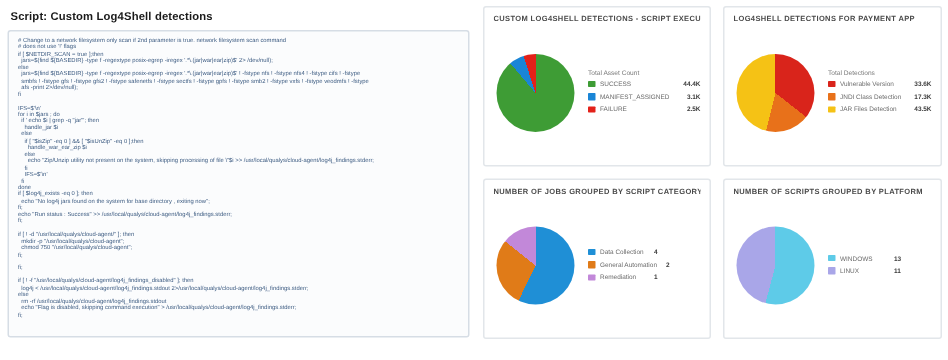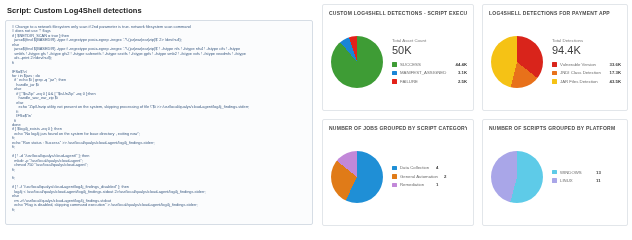--- a/index.html
+++ b/index.html
@@ -222,21 +222,20 @@
     <div class="widget">
       <div class="widget-card">
         <div class="widget-title">Custom Log4Shell Detections - Script Execution</div>
         <div class="widget-body">
           <div class="donut-wrap">
             <div class="donut" id="donut-0" style="background: conic-gradient(rgb(62, 156, 53) 0deg, rgb(62, 156, 53) 319.68deg, rgb(26, 133, 214) 319.68deg, rgb(26, 133, 214) 342deg, rgb(227, 33, 25) 342deg, rgb(227, 33, 25) 360deg);"></div>
             <div class="hole"></div>
           </div>
           <div class="legend-col">
             <div class="total-label">Total Asset Count</div>
-            <div class="total-value">50K</div>
             <div id="legend-0">
                 <div class="legend-row">
                   <span class="legend-swatch" style="background: rgb(62, 156, 53);"></span>
                   <span class="legend-label">SUCCESS</span>
                   <span class="legend-value">44.4K</span>
                 </div>
                 <div class="legend-row">
                   <span class="legend-swatch" style="background: rgb(26, 133, 214);"></span>
                   <span class="legend-label">MANIFEST_ASSIGNED</span>
                   <span class="legend-value">3.1K</span>
@@ -255,21 +254,20 @@
     <div class="widget">
       <div class="widget-card">
         <div class="widget-title">Log4Shell Detections for Payment App</div>
         <div class="widget-body">
           <div class="donut-wrap">
             <div class="donut" id="donut-1" style="background: conic-gradient(rgb(217, 36, 27) 0deg, rgb(217, 36, 27) 128.136deg, rgb(232, 113, 26) 128.136deg, rgb(232, 113, 26) 194.11deg, rgb(245, 194, 21) 194.11deg, rgb(245, 194, 21) 360deg);"></div>
             <div class="hole"></div>
           </div>
           <div class="legend-col">
             <div class="total-label">Total Detections</div>
-            <div class="total-value">94.4K</div>
             <div id="legend-1">
                 <div class="legend-row">
                   <span class="legend-swatch" style="background: rgb(217, 36, 27);"></span>
                   <span class="legend-label">Vulnerable Version</span>
                   <span class="legend-value">33.6K</span>
                 </div>
                 <div class="legend-row">
                   <span class="legend-swatch" style="background: rgb(232, 113, 26);"></span>
                   <span class="legend-label">JNDI Class Detection</span>
                   <span class="legend-value">17.3K</span>

